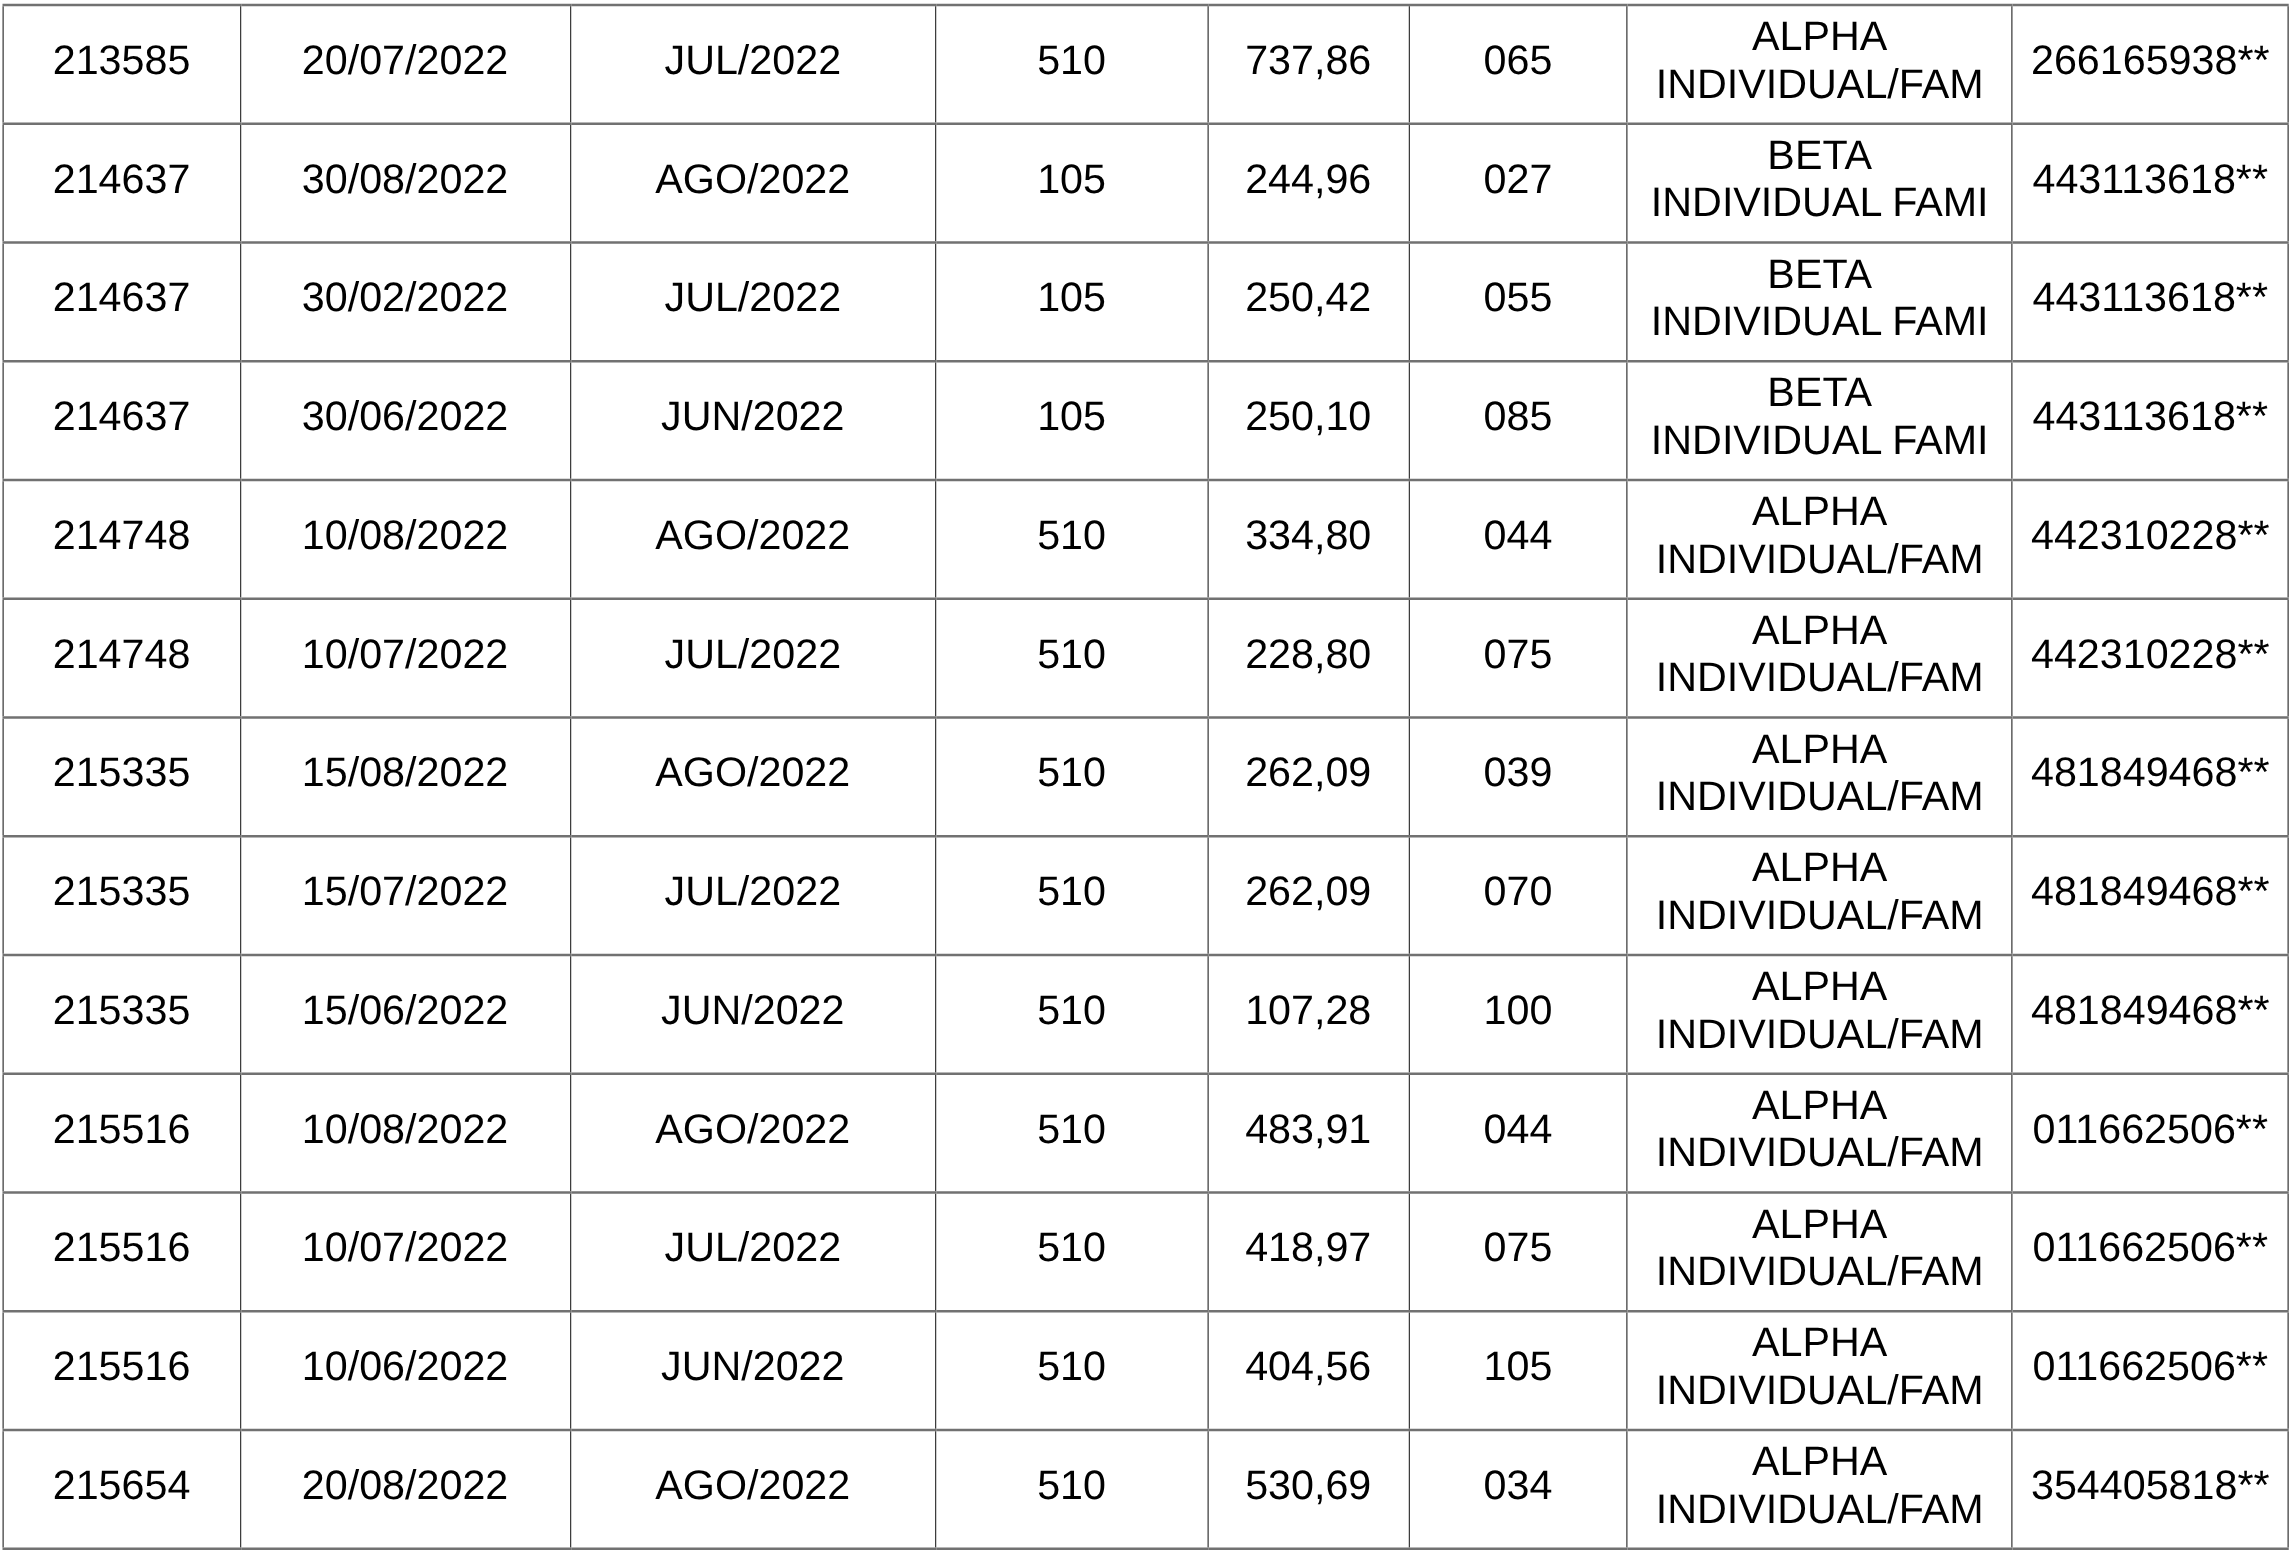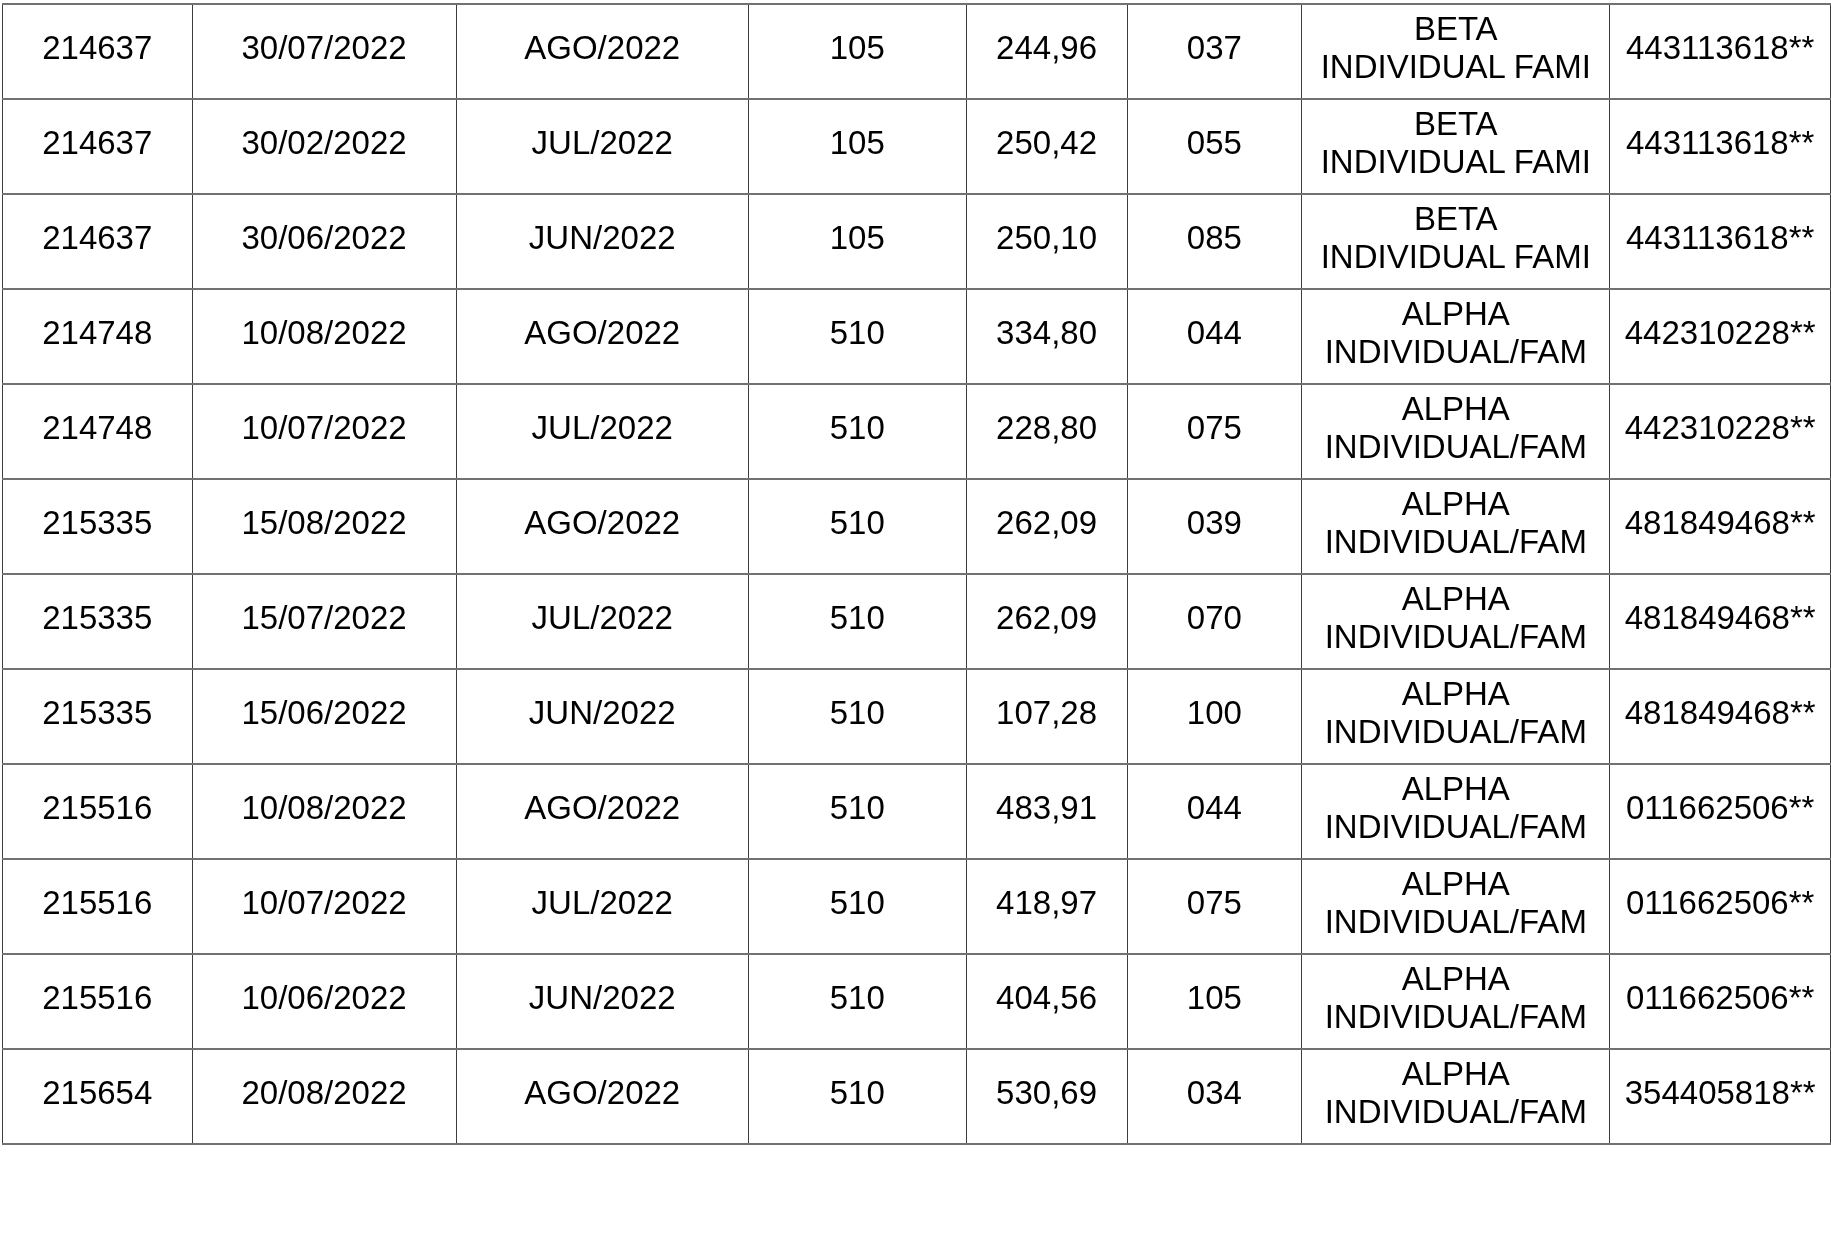--- a/index.html
+++ b/index.html
@@ -47,26 +47,37 @@
       <col style="width:266px">
       <col style="width:295px">
       <col style="width:221px">
       <col style="width:162px">
       <col style="width:177px">
       <col style="width:309px">
       <col style="width:221px">
     </colgroup>
     <tbody id="grid-body">
         <tr>
+    <td>213585</td>
+    <td>20/07/2022</td>
+    <td>JUL/2022</td>
+    <td>510</td>
+    <td>737,86</td>
+    <td>065</td>
+    <td>ALPHA
+INDIVIDUAL/FAM</td>
+    <td>266165938**</td>
+  </tr>
+        <tr>
     <td>214637</td>
-    <td>30/07/2022</td>
+    <td>30/08/2022</td>
     <td>AGO/2022</td>
     <td>105</td>
     <td>244,96</td>
-    <td>037</td>
+    <td>027</td>
     <td>BETA
 INDIVIDUAL FAMI</td>
     <td>443113618**</td>
   </tr>
         <tr>
     <td>214637</td>
     <td>30/02/2022</td>
     <td>JUL/2022</td>
     <td>105</td>
     <td>250,42</td>

